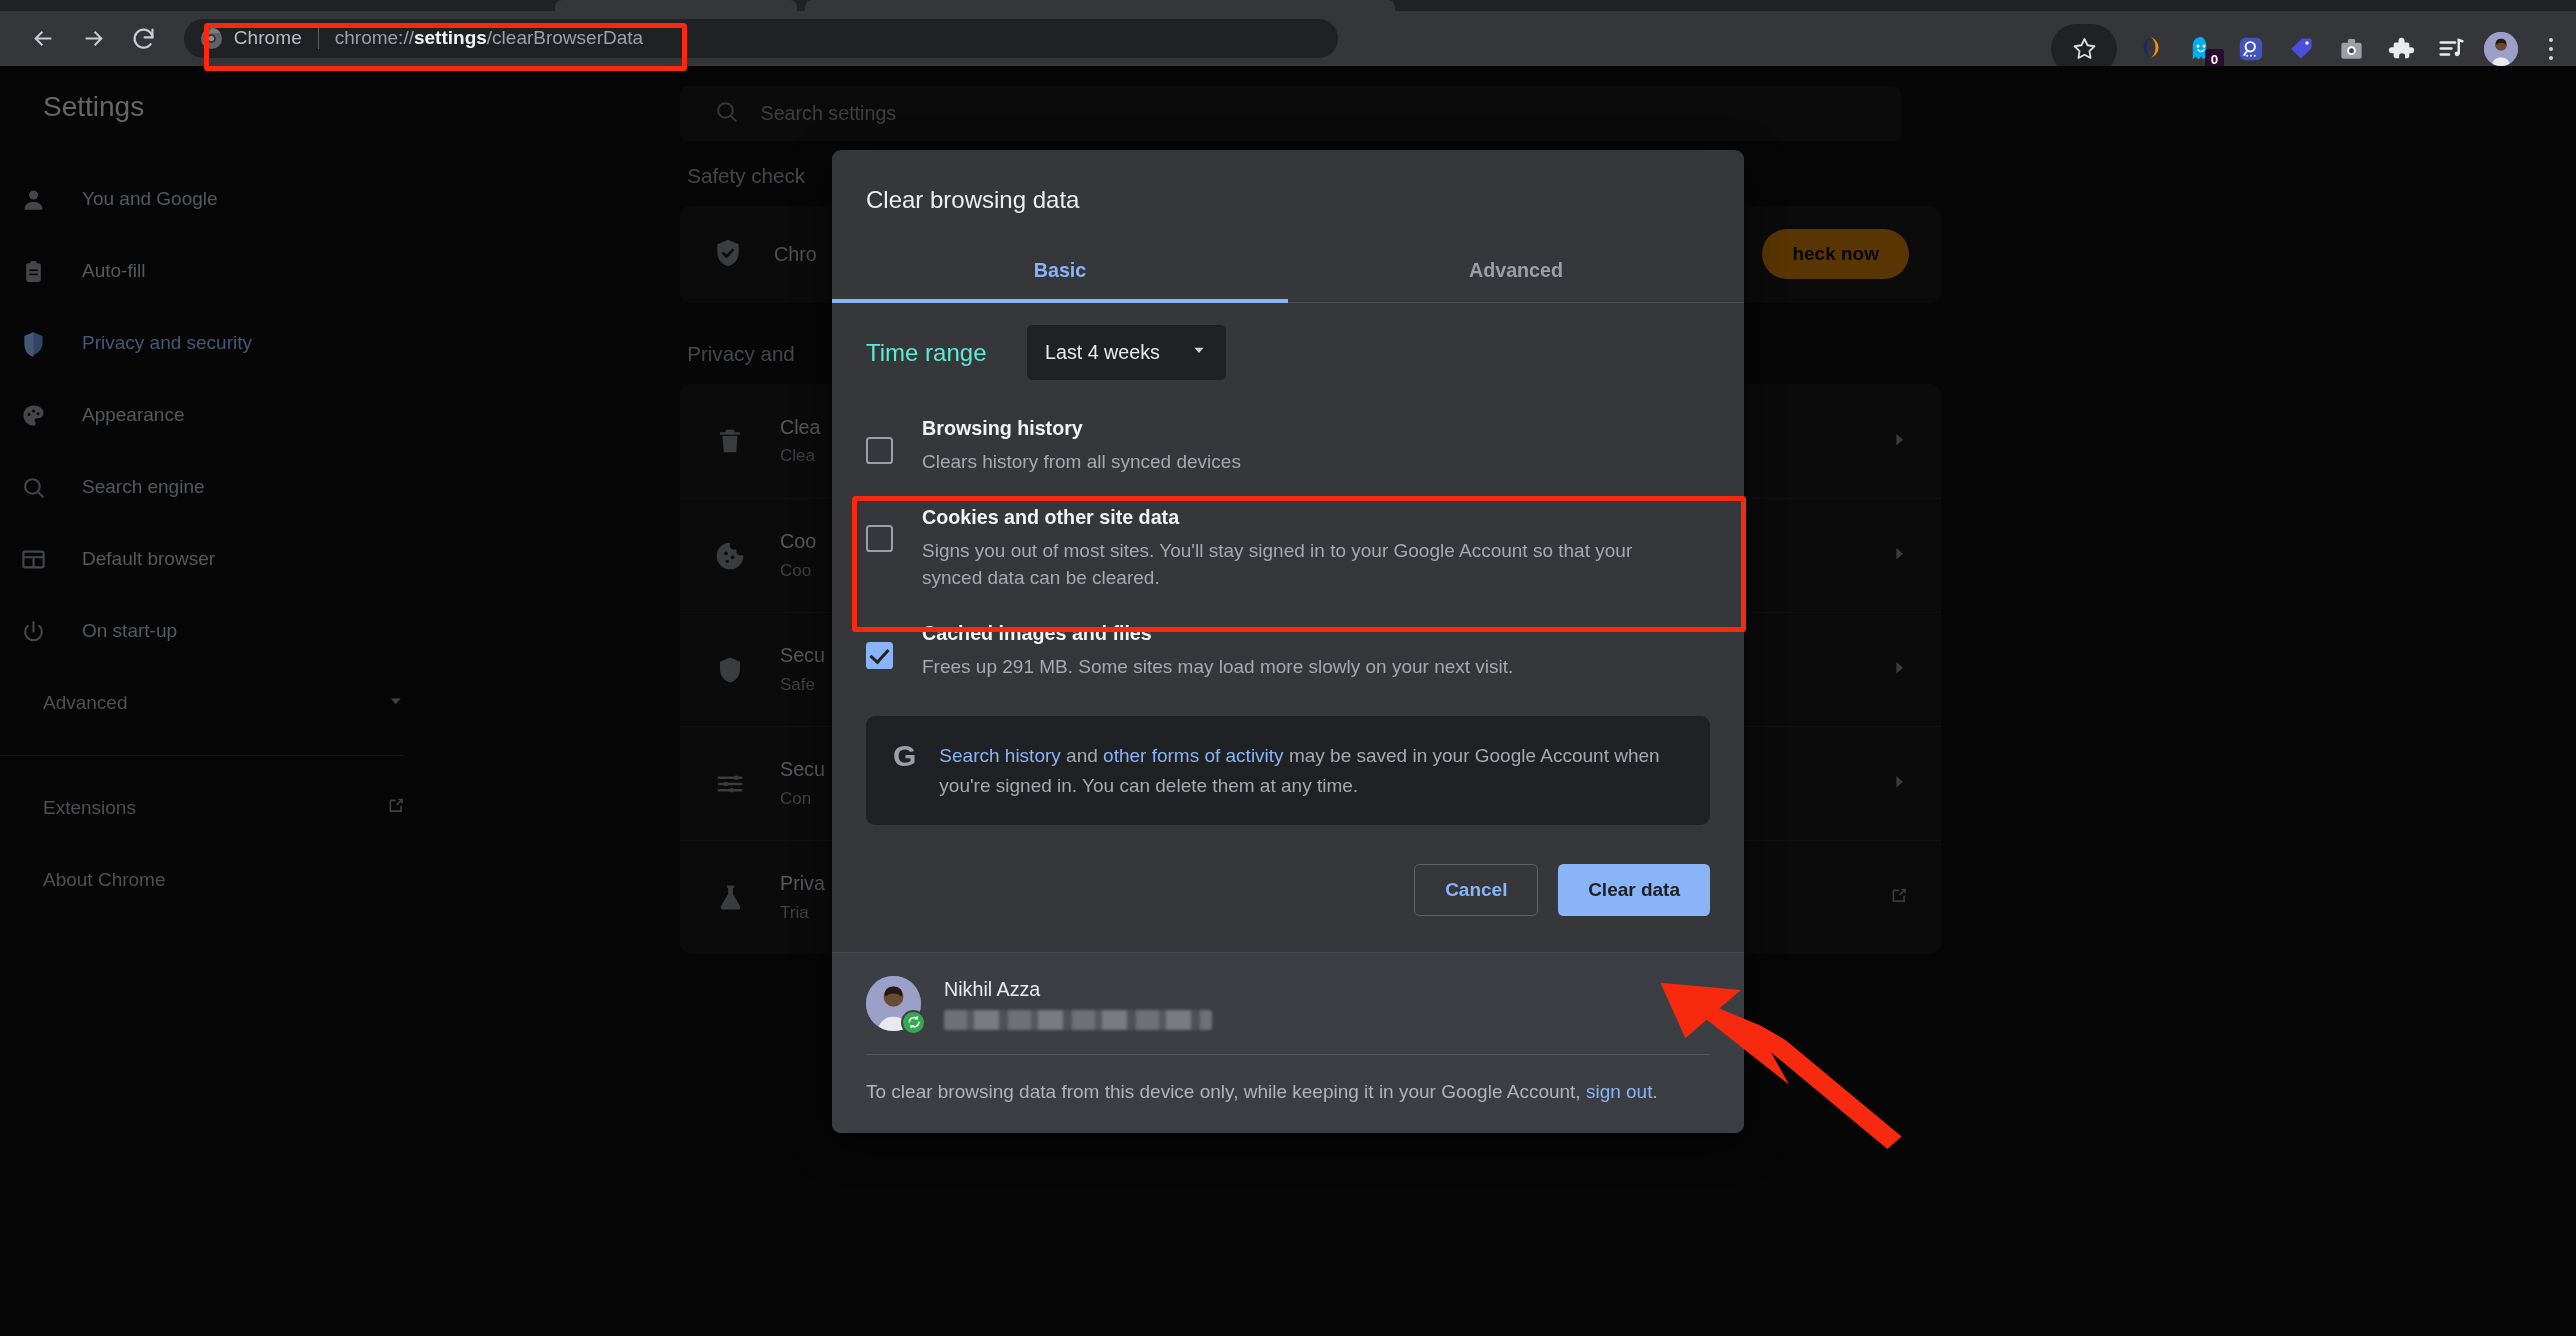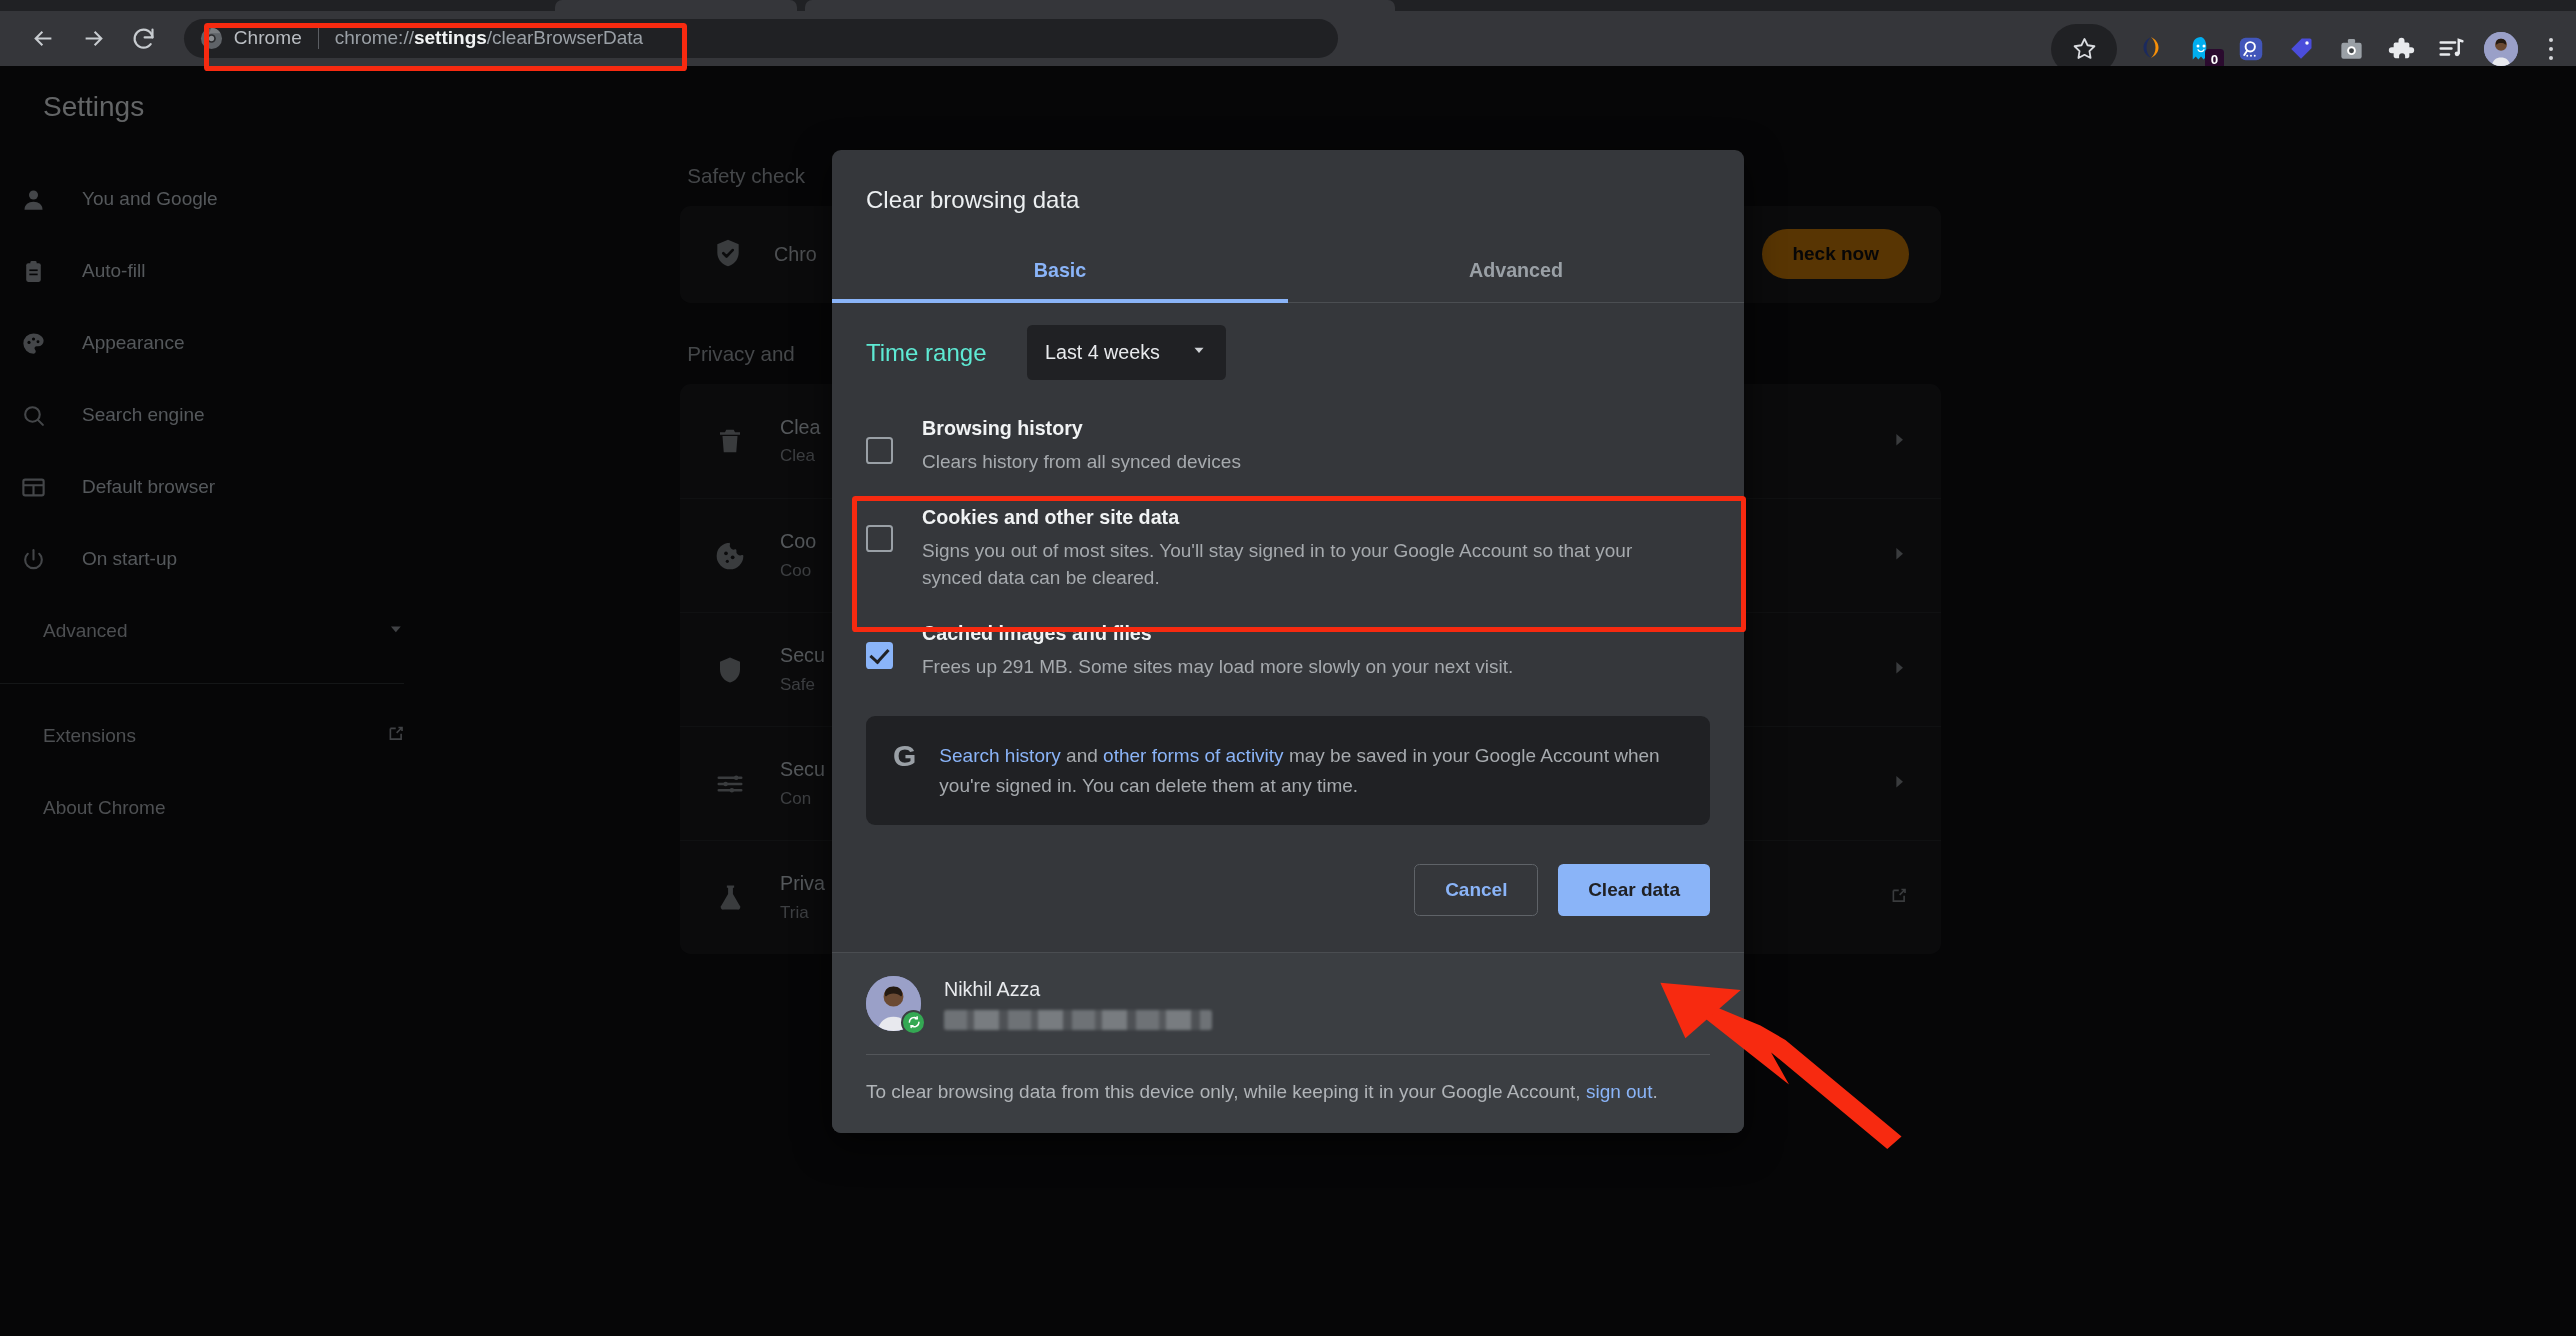--- a/index.html
+++ b/index.html
@@ -290,20 +290,29 @@
       </div>
     </div>
 
     <div class="redbox-omni"></div>
   </div>
 
   <div class="page">
 
     <div class="settings-title">Settings</div>
 
+    <div class="search-bar">
+      <span class="sicon">
+        <svg width="25" height="25" viewBox="0 0 24 24" fill="none" stroke="currentColor" stroke-width="2">
+            <circle cx="11" cy="11" r="7"></circle>
+            <path d="M16.5 16.5L21 21" stroke-linecap="round"></path>
+          </svg>
+      </span>
+      <span class="sph">Search settings</span>
+    </div>
 
     <div class="sidebar">
       <div class="side-item">
         <span class="si-ico">
           <svg width="27" height="27" viewBox="0 0 24 24" fill="currentColor">
               <circle cx="12" cy="8" r="4"></circle>
               <path d="M4 21c0-4.4 3.6-7 8-7s8 2.6 8 7z"></path>
             </svg>
         </span>
         <span>You and Google</span>
@@ -311,20 +320,29 @@
       <div class="side-item">
         <span class="si-ico">
           <svg width="25" height="25" viewBox="0 0 24 24" fill="currentColor">
               <rect x="5" y="4" width="14" height="18" rx="2"></rect>
               <rect x="9" y="2" width="6" height="4" rx="1.4" fill="currentColor"></rect>
               <rect x="8" y="10" width="8" height="1.6" fill="#0b0b0d"></rect>
               <rect x="8" y="14" width="8" height="1.6" fill="#0b0b0d"></rect>
             </svg>
         </span>
         <span>Auto-fill</span>
+      </div>
+      <div class="side-item active">
+        <span class="si-ico">
+          <svg width="27" height="27" viewBox="0 0 24 24" fill="currentColor">
+              <path d="M12 2l8 3.4v6.2c0 5-3.4 9.2-8 10.4-4.6-1.2-8-5.4-8-10.4V5.4z"></path>
+              <path d="M12 2v22c-4.6-1.2-8-5.4-8-10.4V5.4z" fill="#7f9ed0"></path>
+            </svg>
+        </span>
+        <span>Privacy and security</span>
       </div>
       <div class="side-item">
         <span class="si-ico">
           <svg width="27" height="27" viewBox="0 0 24 24" fill="currentColor">
               <path d="M12 3a9 9 0 1 0 0 18c1.1 0 2-.9 2-2 0-.6-.2-1-.6-1.4-.3-.4-.5-.8-.5-1.3 0-1 .9-1.8 1.9-1.8H16a5 5 0 0 0 5-5c0-3.6-4-6.5-9-6.5z"></path>
               <circle cx="8" cy="11" r="1.4" fill="#0b0b0d"></circle>
               <circle cx="12" cy="8" r="1.4" fill="#0b0b0d"></circle>
               <circle cx="16" cy="10.5" r="1.3" fill="#0b0b0d"></circle>
             </svg>
         </span>

